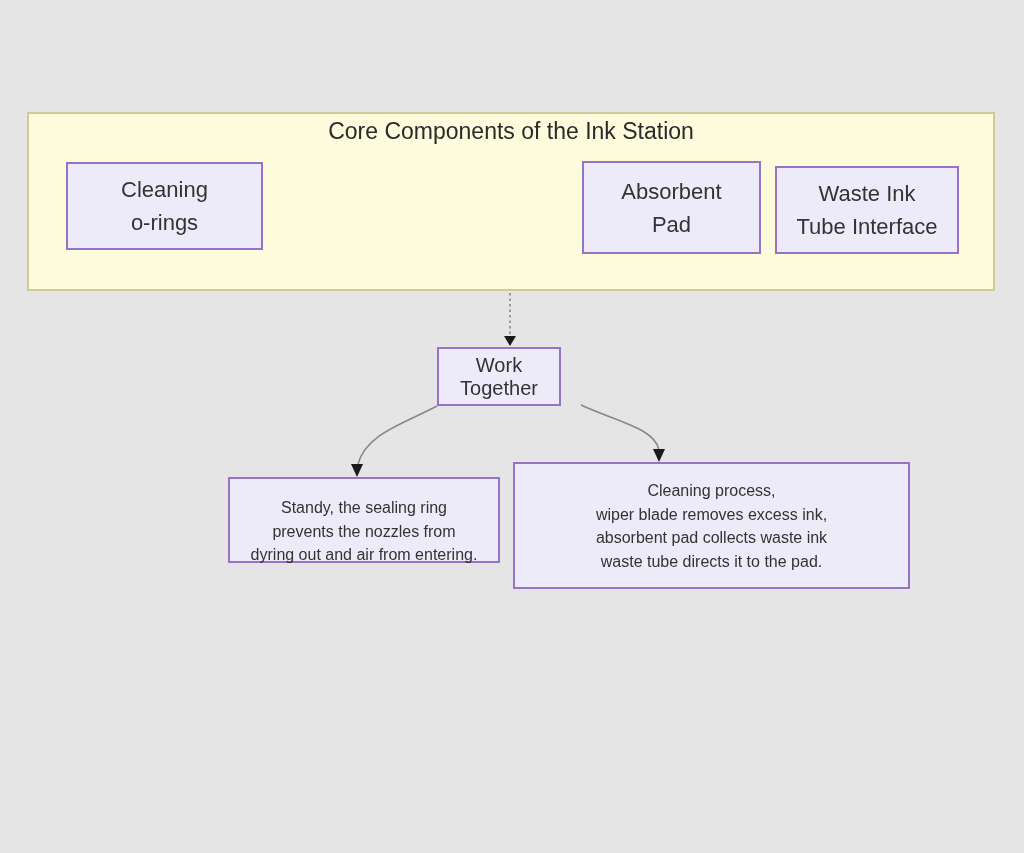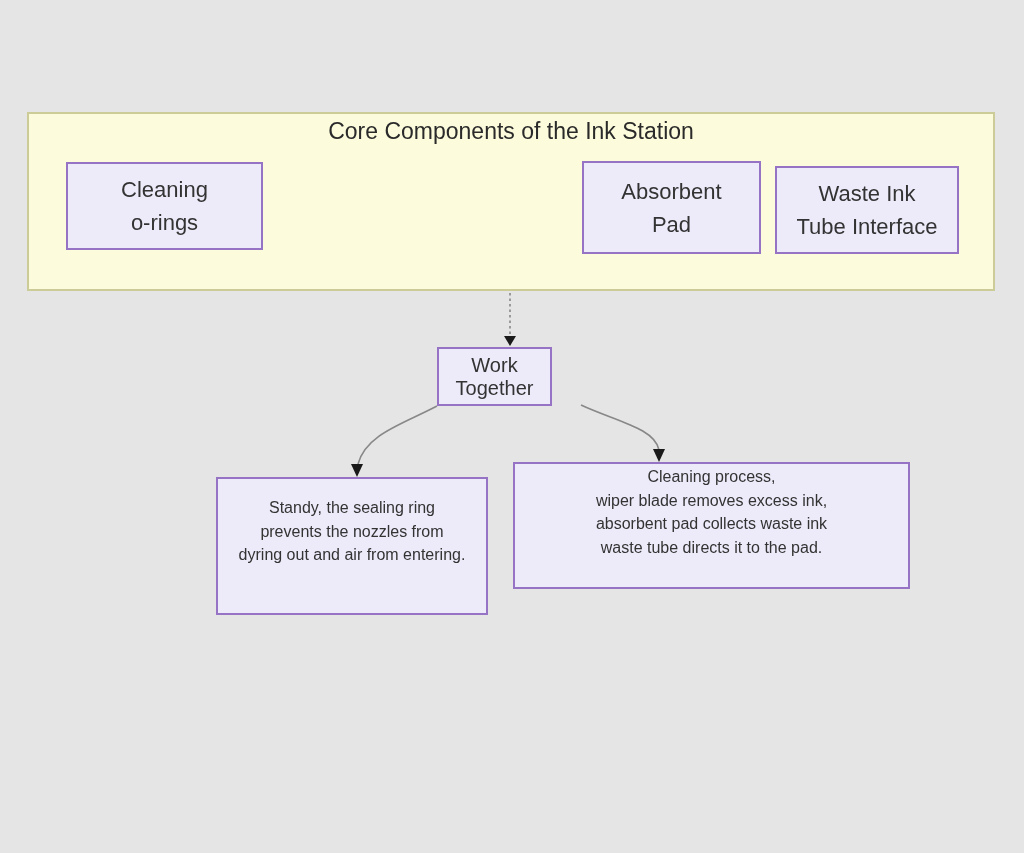--- a/index.html
+++ b/index.html
@@ -60,39 +60,39 @@
     white-space:pre-line;
     color:var(--node-text);
   }
   .component{ font-size:22px; line-height:1.5; }
   .comp-1{ left:37px;  top:48px; width:197px; height:88px; }
   .comp-2{ left:283px; top:52px; width:181px; height:83px; }
   .comp-3{ left:517px; top:47px; width:179px; height:93px;margin-left:36px; }
   .comp-4{ left:746px; top:52px; width:184px; height:88px; }
   .work-together{
     left:437px; top:347px;
-    width:115px; height:59px;
+    width:124px; height:59px;
     font-size:20px;
     text-align:center;
   }
   .outcome{
     font-size:16px;
     line-height:23.5px;
     align-items:flex-start;
     justify-content:center;
   }
   .outcome-1{
-    left:216px; top:477px;
-    width:272px; height:138px;
+    left:228px; top:477px;
+    width:272px; height:86px;
     padding-top:17px;
   }
   .outcome-2{
     left:513px; top:462px;
     width:397px; height:127px;
-    padding-top:1px;
+    padding-top:15px;
   }
   .connectors{
     position:absolute;
     left:0; top:0;
     width:1024px; height:853px;
     pointer-events:none;
   }
   .connectors path{
     fill:none;
     stroke:var(--arrow-line);

